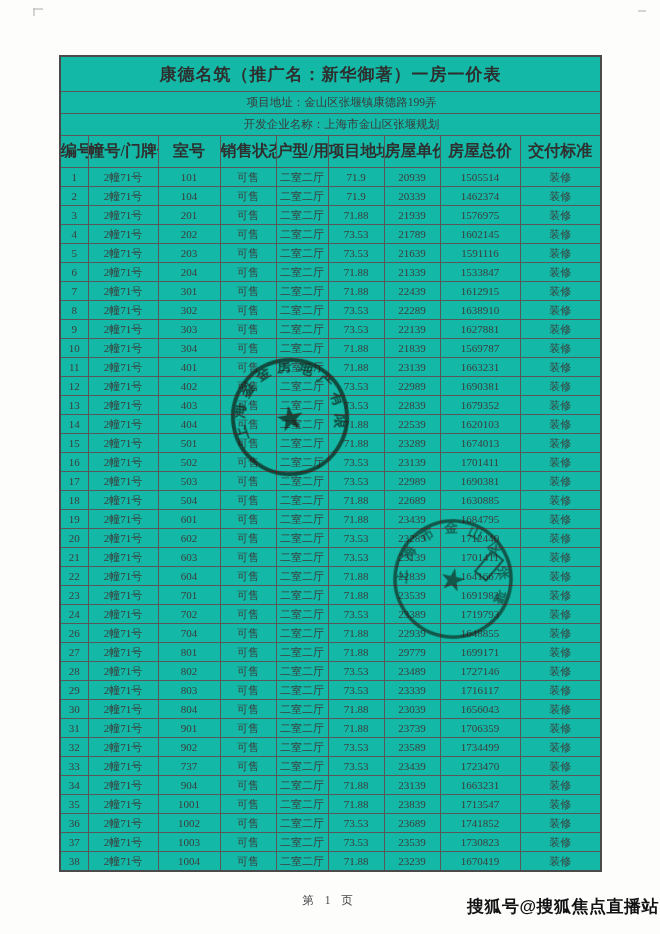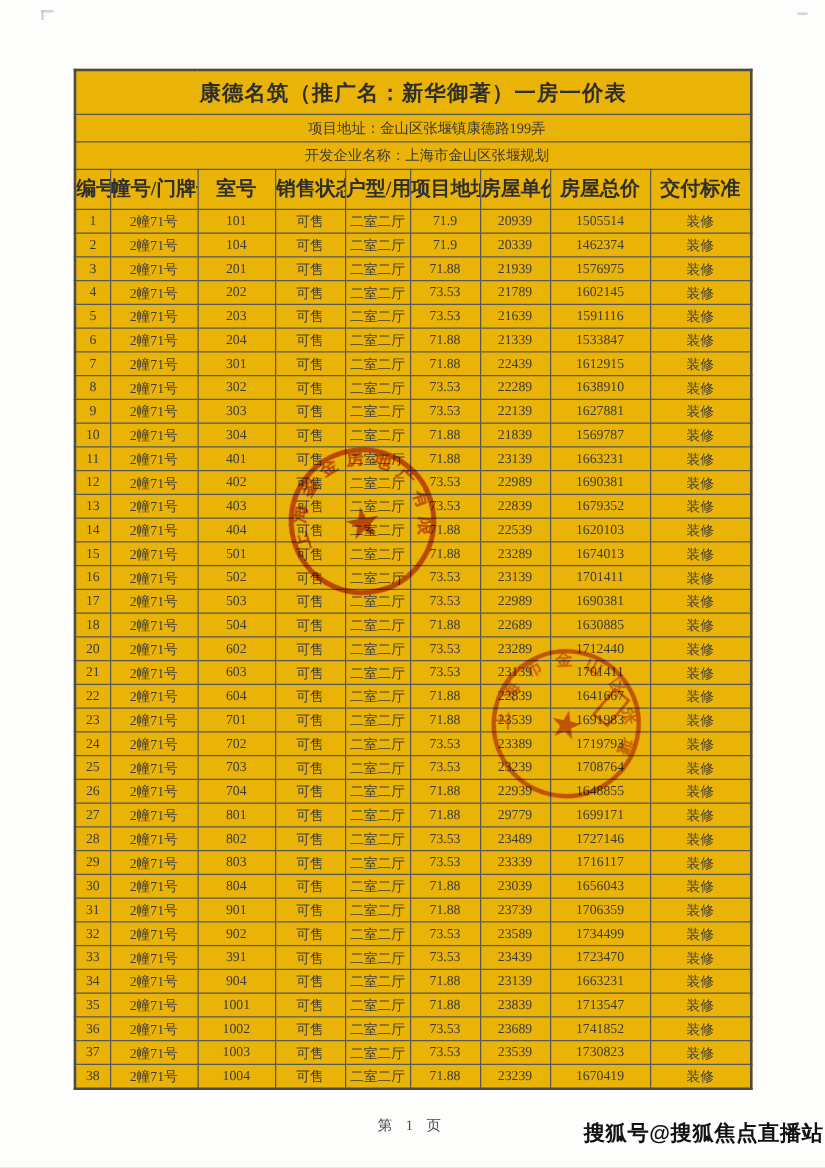--- a/index.html
+++ b/index.html
@@ -5,21 +5,21 @@
   html,body{margin:0;padding:0;}
   body{
     width:660px;height:934px;position:relative;overflow:hidden;
     background:#fdfdfc;
     font-family:"Liberation Serif","DejaVu Serif",serif;
     color:#3d3d3d;
   }
   .page-table{
     position:absolute;left:59px;top:55px;width:541px;
     border-collapse:collapse;table-layout:fixed;
-    background:#eab308;
+    background:#14b8a6;
   }
   .page-table td,.page-table th{
     border:1px solid #585858;
     text-align:center;vertical-align:middle;
     padding:0;overflow:hidden;white-space:nowrap;
   }
   .page-table{border:2px solid #4a4a4a;}
   td.title-cell{
     height:34px;font-size:17px;font-weight:bold;letter-spacing:1px;color:#2e2e2e;
   }
@@ -285,20 +285,31 @@
         <td>2幢71号</td>
         <td>504</td>
         <td>可售</td>
         <td>二室二厅</td>
         <td>71.88</td>
         <td>22689</td>
         <td>1630885</td>
         <td>装修</td>
       </tr>
       <tr>
+        <td>19</td>
+        <td>2幢71号</td>
+        <td>601</td>
+        <td>可售</td>
+        <td>二室二厅</td>
+        <td>71.88</td>
+        <td>23439</td>
+        <td>1684795</td>
+        <td>装修</td>
+      </tr>
+      <tr>
         <td>20</td>
         <td>2幢71号</td>
         <td>602</td>
         <td>可售</td>
         <td>二室二厅</td>
         <td>73.53</td>
         <td>23289</td>
         <td>1712440</td>
         <td>装修</td>
       </tr>
@@ -340,31 +351,20 @@
         <td>2幢71号</td>
         <td>702</td>
         <td>可售</td>
         <td>二室二厅</td>
         <td>73.53</td>
         <td>23389</td>
         <td>1719793</td>
         <td>装修</td>
       </tr>
       <tr>
-        <td>25</td>
-        <td>2幢71号</td>
-        <td>703</td>
-        <td>可售</td>
-        <td>二室二厅</td>
-        <td>73.53</td>
-        <td>23239</td>
-        <td>1708764</td>
-        <td>装修</td>
-      </tr>
-      <tr>
         <td>26</td>
         <td>2幢71号</td>
         <td>704</td>
         <td>可售</td>
         <td>二室二厅</td>
         <td>71.88</td>
         <td>22939</td>
         <td>1648855</td>
         <td>装修</td>
       </tr>
@@ -430,21 +430,21 @@
         <td>可售</td>
         <td>二室二厅</td>
         <td>73.53</td>
         <td>23589</td>
         <td>1734499</td>
         <td>装修</td>
       </tr>
       <tr>
         <td>33</td>
         <td>2幢71号</td>
-        <td>391</td>
+        <td>737</td>
         <td>可售</td>
         <td>二室二厅</td>
         <td>73.53</td>
         <td>23439</td>
         <td>1723470</td>
         <td>装修</td>
       </tr>
       <tr>
         <td>34</td>
         <td>2幢71号</td>

